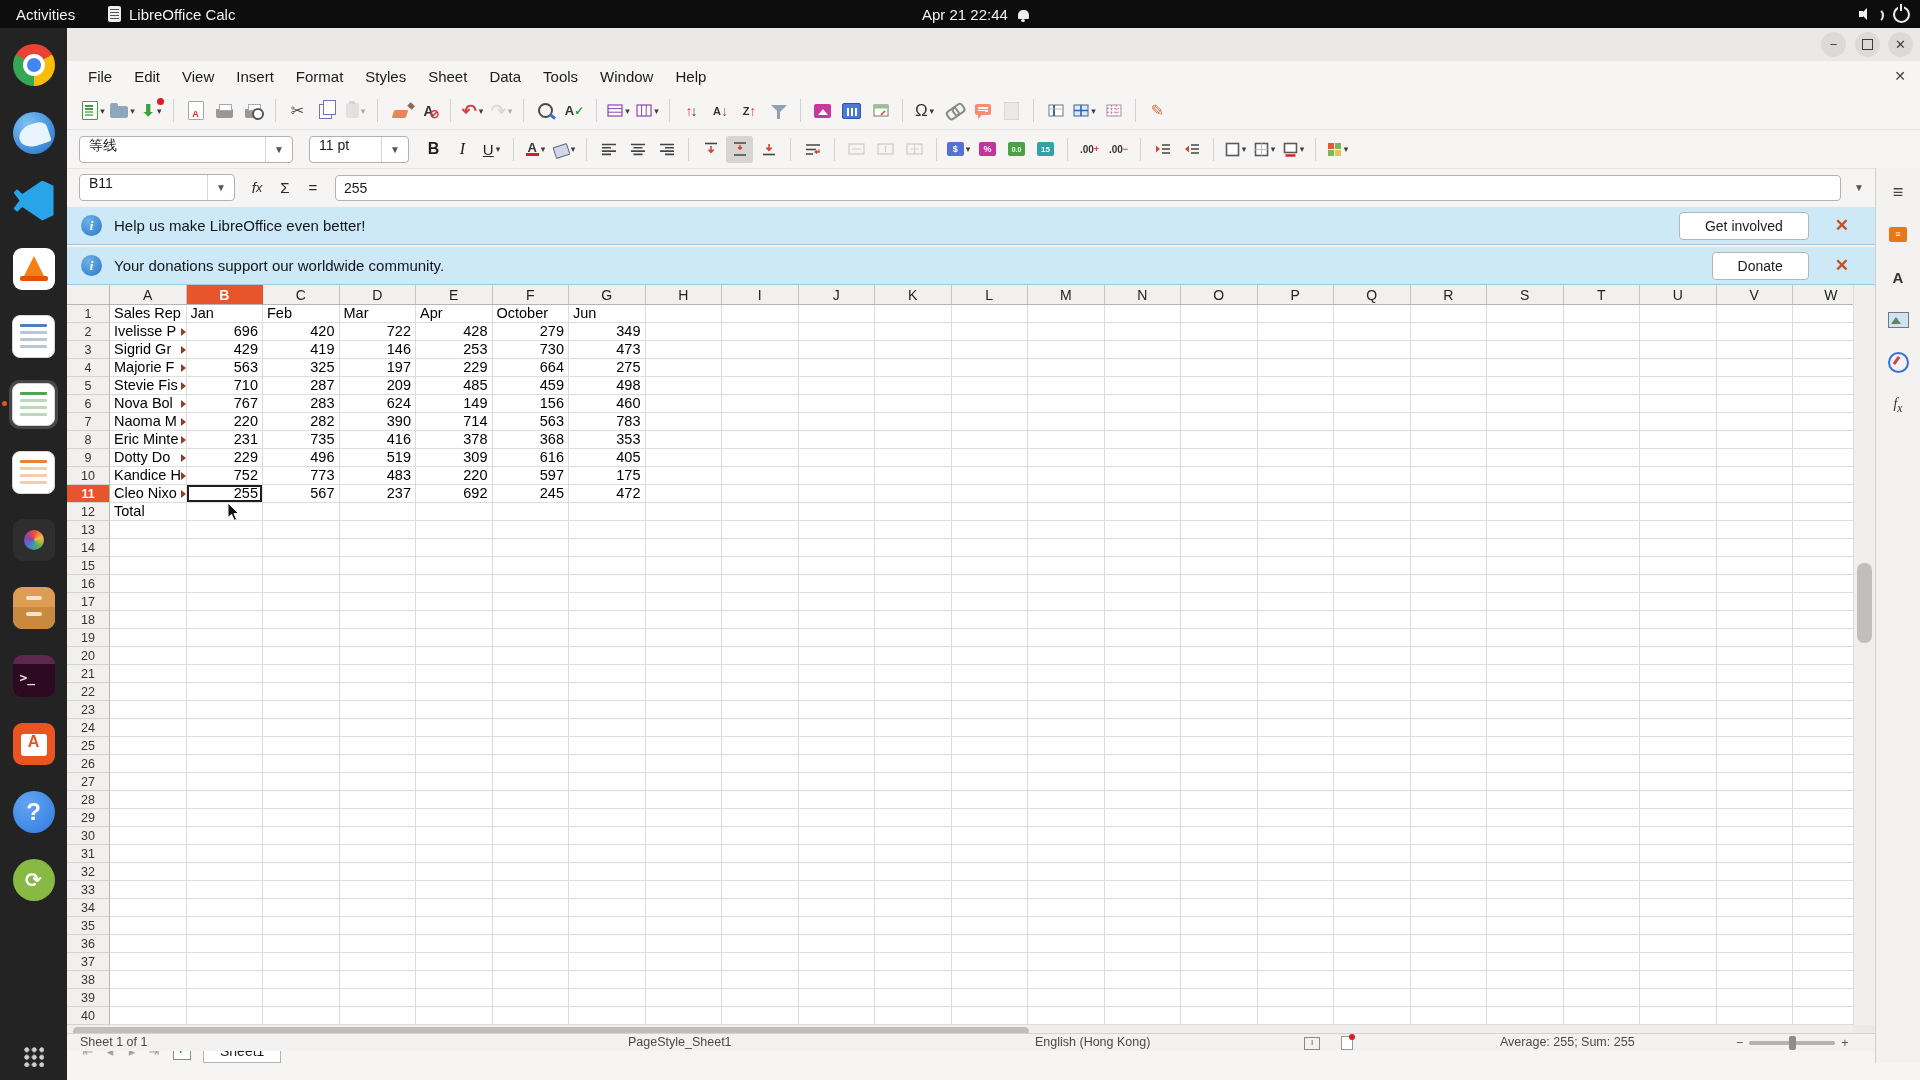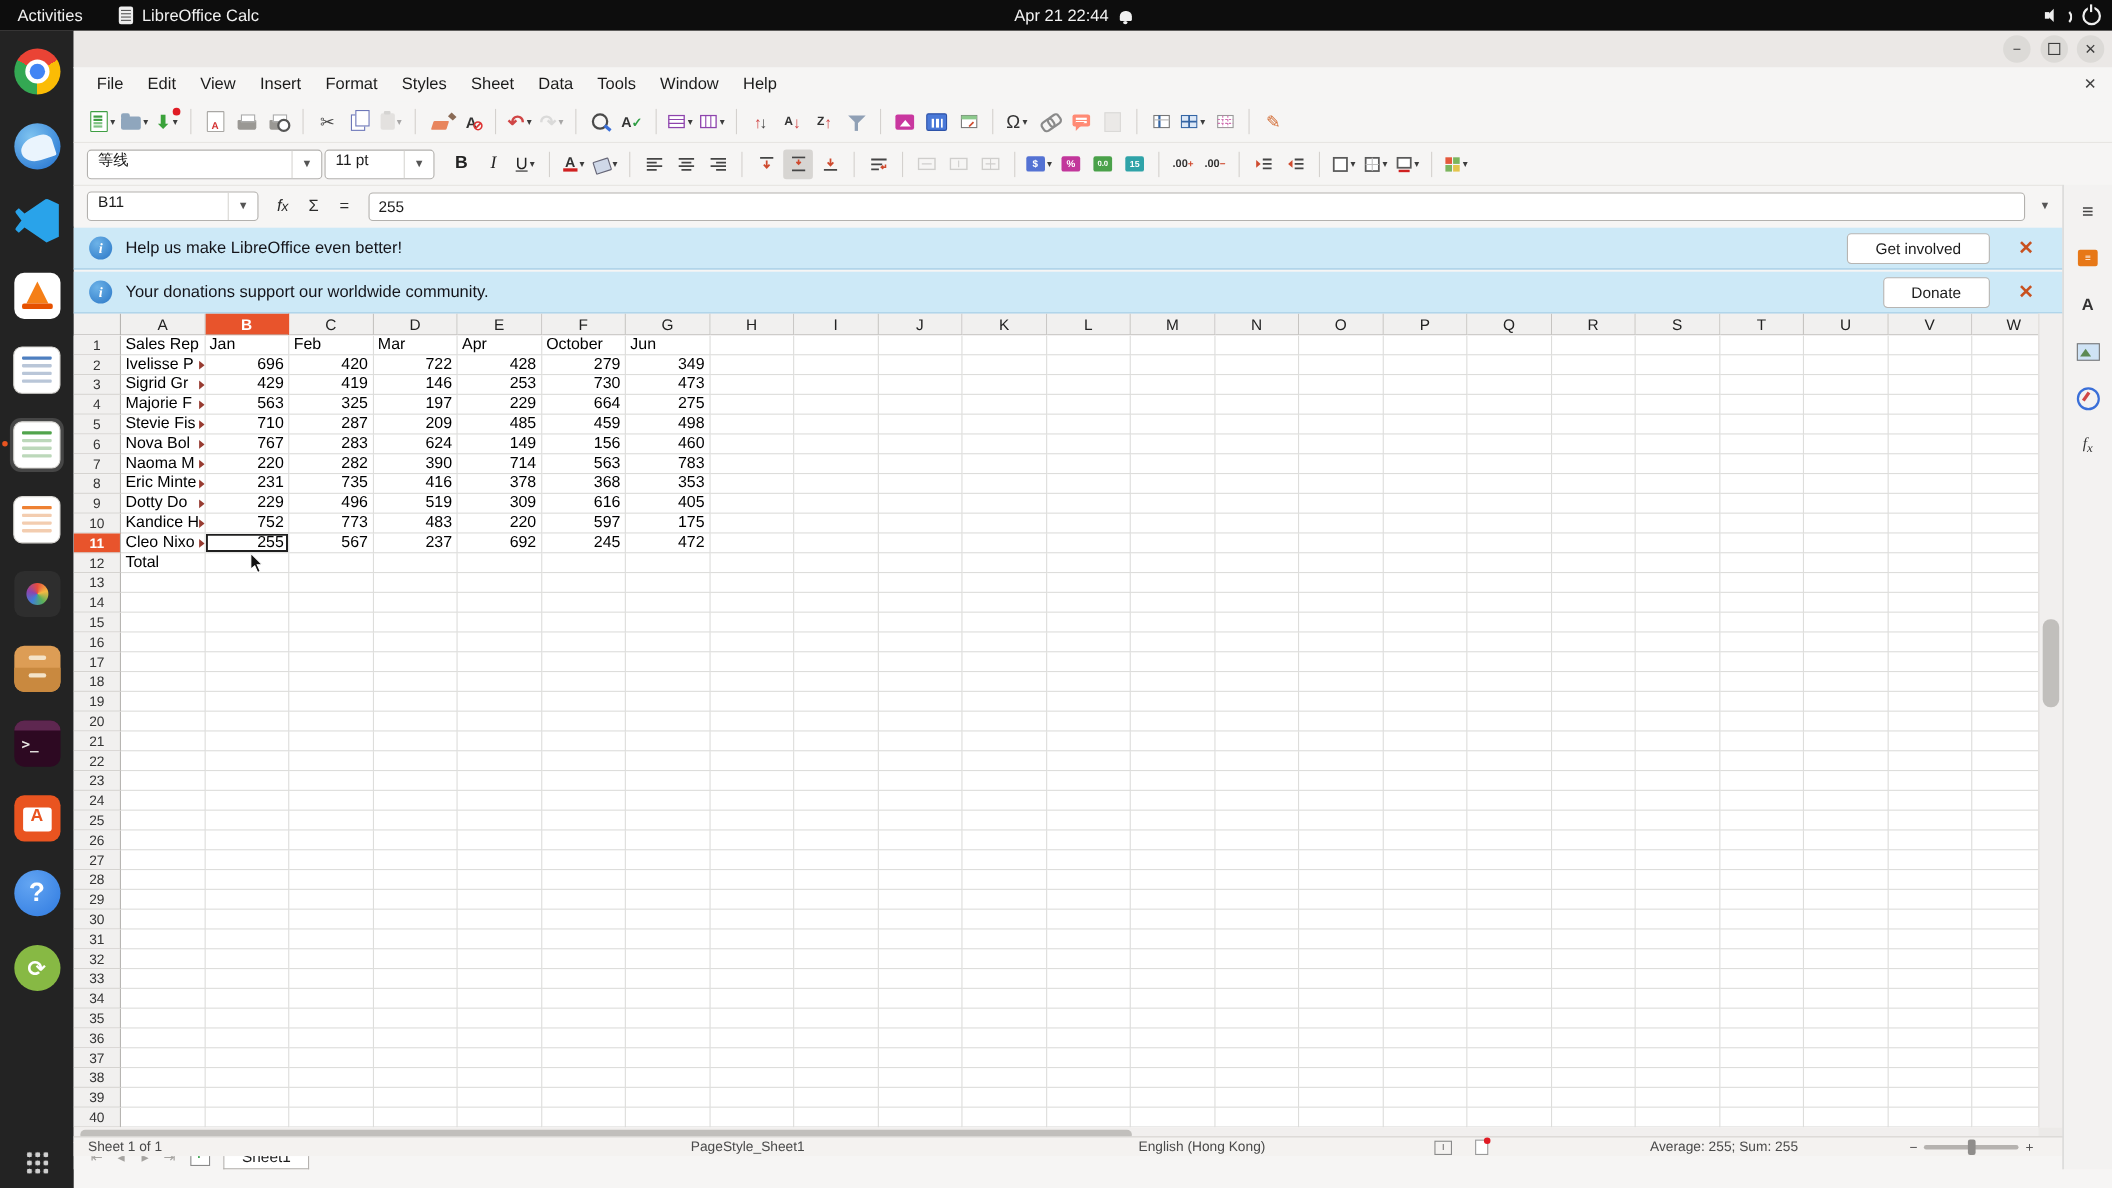--- a/index.html
+++ b/index.html
@@ -465,21 +465,21 @@
       <span class="tbi">
         <span class="gly" style="color:#d4703a;font-size:16px">✎</span>
       </span>
     </div>
 
   <div class="fmtbar">
     <div class="combo" style="width:214px">
       <span class="cval">等线</span>
       <span class="cdd">▼</span>
     </div>
-    <div class="combo" style="width:100px;margin-left:2px">
+    <div class="combo" style="width:100px;margin-left:16px">
       <span class="cval">11 pt</span>
       <span class="cdd">▼</span>
     </div>
     <div id="fmt-items" style="display:flex;align-items:center;margin-left:10px">
         <span class="tbi">
           <b style="font-size:16px;color:#222">B</b>
         </span>
         <span class="tbi">
           <i style="font-family:'Liberation Serif',serif;font-size:16px;color:#222">I</i>
         </span>

